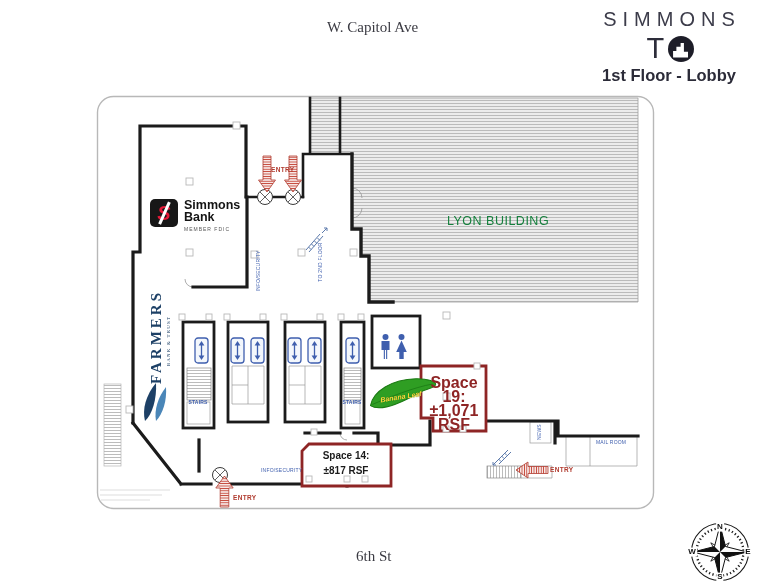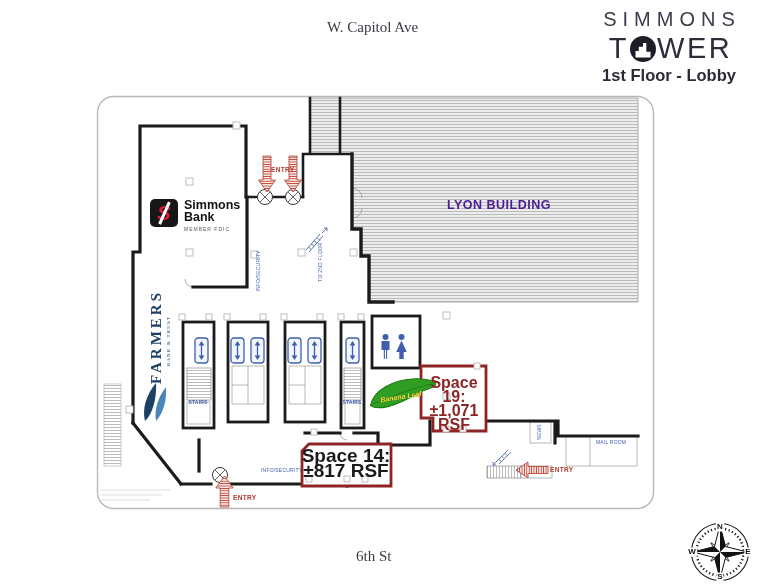--- a/index.html
+++ b/index.html
@@ -27,24 +27,24 @@
   .sb-s{color:#e31837;font-weight:900;font-style:italic;font-size:20px;}
   .sb-slash{position:absolute;left:13px;top:2px;width:2.5px;height:24px;background:#fff;
             transform:rotate(24deg);}
   .sb-text{margin-left:6px;}
   .sb-l1,.sb-l2{font-weight:bold;font-size:12.5px;color:#141414;line-height:12px;}
   .sb-tag{font-size:5px;letter-spacing:1px;color:#555;margin-top:3px;}
   .farmers-name{font-family:"Liberation Serif",serif;font-weight:bold;font-size:15px;
                 letter-spacing:3px;color:#1d4066;}
   .farmers-tag{font-family:"Liberation Serif",serif;font-size:5px;letter-spacing:1.2px;color:#1d4066;}
   
-  .lyon{font-weight:bold;font-size:12.5px;letter-spacing:.5px;color:#4c1d95;}
+  .lyon{font-weight:normal;font-size:12.5px;letter-spacing:.5px;color:#15803d;margin-top:16px;}
   .space-lbl{position:absolute;text-align:center;font-weight:bold;}
   #space19-lbl{left:421px;top:376px;width:66px;font-size:16px;line-height:14px;color:#8e2525;}
-  #space14-lbl{left:301px;top:448px;width:90px;font-size:19px;line-height:15px;color:#1b1b1b;}
+  #space14-lbl{left:301px;top:448px;width:90px;font-size:10px;line-height:15px;color:#1b1b1b;}
   .stairs{font-size:5px;font-weight:bold;color:#3f5fae;text-align:center;letter-spacing:.2px;}
   .entry{font-size:6.5px;font-weight:bold;color:#b03a2e;letter-spacing:.3px;}
   .tinyblue{font-size:5px;color:#3f5fae;letter-spacing:.2px;}
   .banana-name{font-size:7px;font-weight:bold;font-style:italic;color:#ffd43b;
                transform:translate(-50%,-50%) rotate(-9deg);text-shadow:0 0 1px #1e7a16;}
   .compass-letter{font-size:8px;font-weight:bold;color:#111;background:#fff;padding:0 1px;}
 </style>
 </head>
 <body>
 
@@ -255,21 +255,20 @@
   <div class="lbl street" style="left:327px;top:19px">W. Capitol Ave</div>
   <div class="lbl street" style="left:356px;top:548px">6th St</div>
 
   <div id="title-block">
     <div class="tb-name">SIMMONS</div>
     <div class="tb-tower">
       <span>T</span>
       <span class="tower-o">
         <span class="tower-sil"></span>
       </span>
-      <span>WER</span>
     </div>
     <div class="tb-floor">1st Floor - Lobby</div>
   </div>
 
   <div class="lbl lyon" style="left:447px;top:199px">LYON BUILDING</div>
 
   <div id="simmons-logo">
     <div class="sb-mark">
       <span class="sb-s">S</span>
       <span class="sb-slash"></span>

